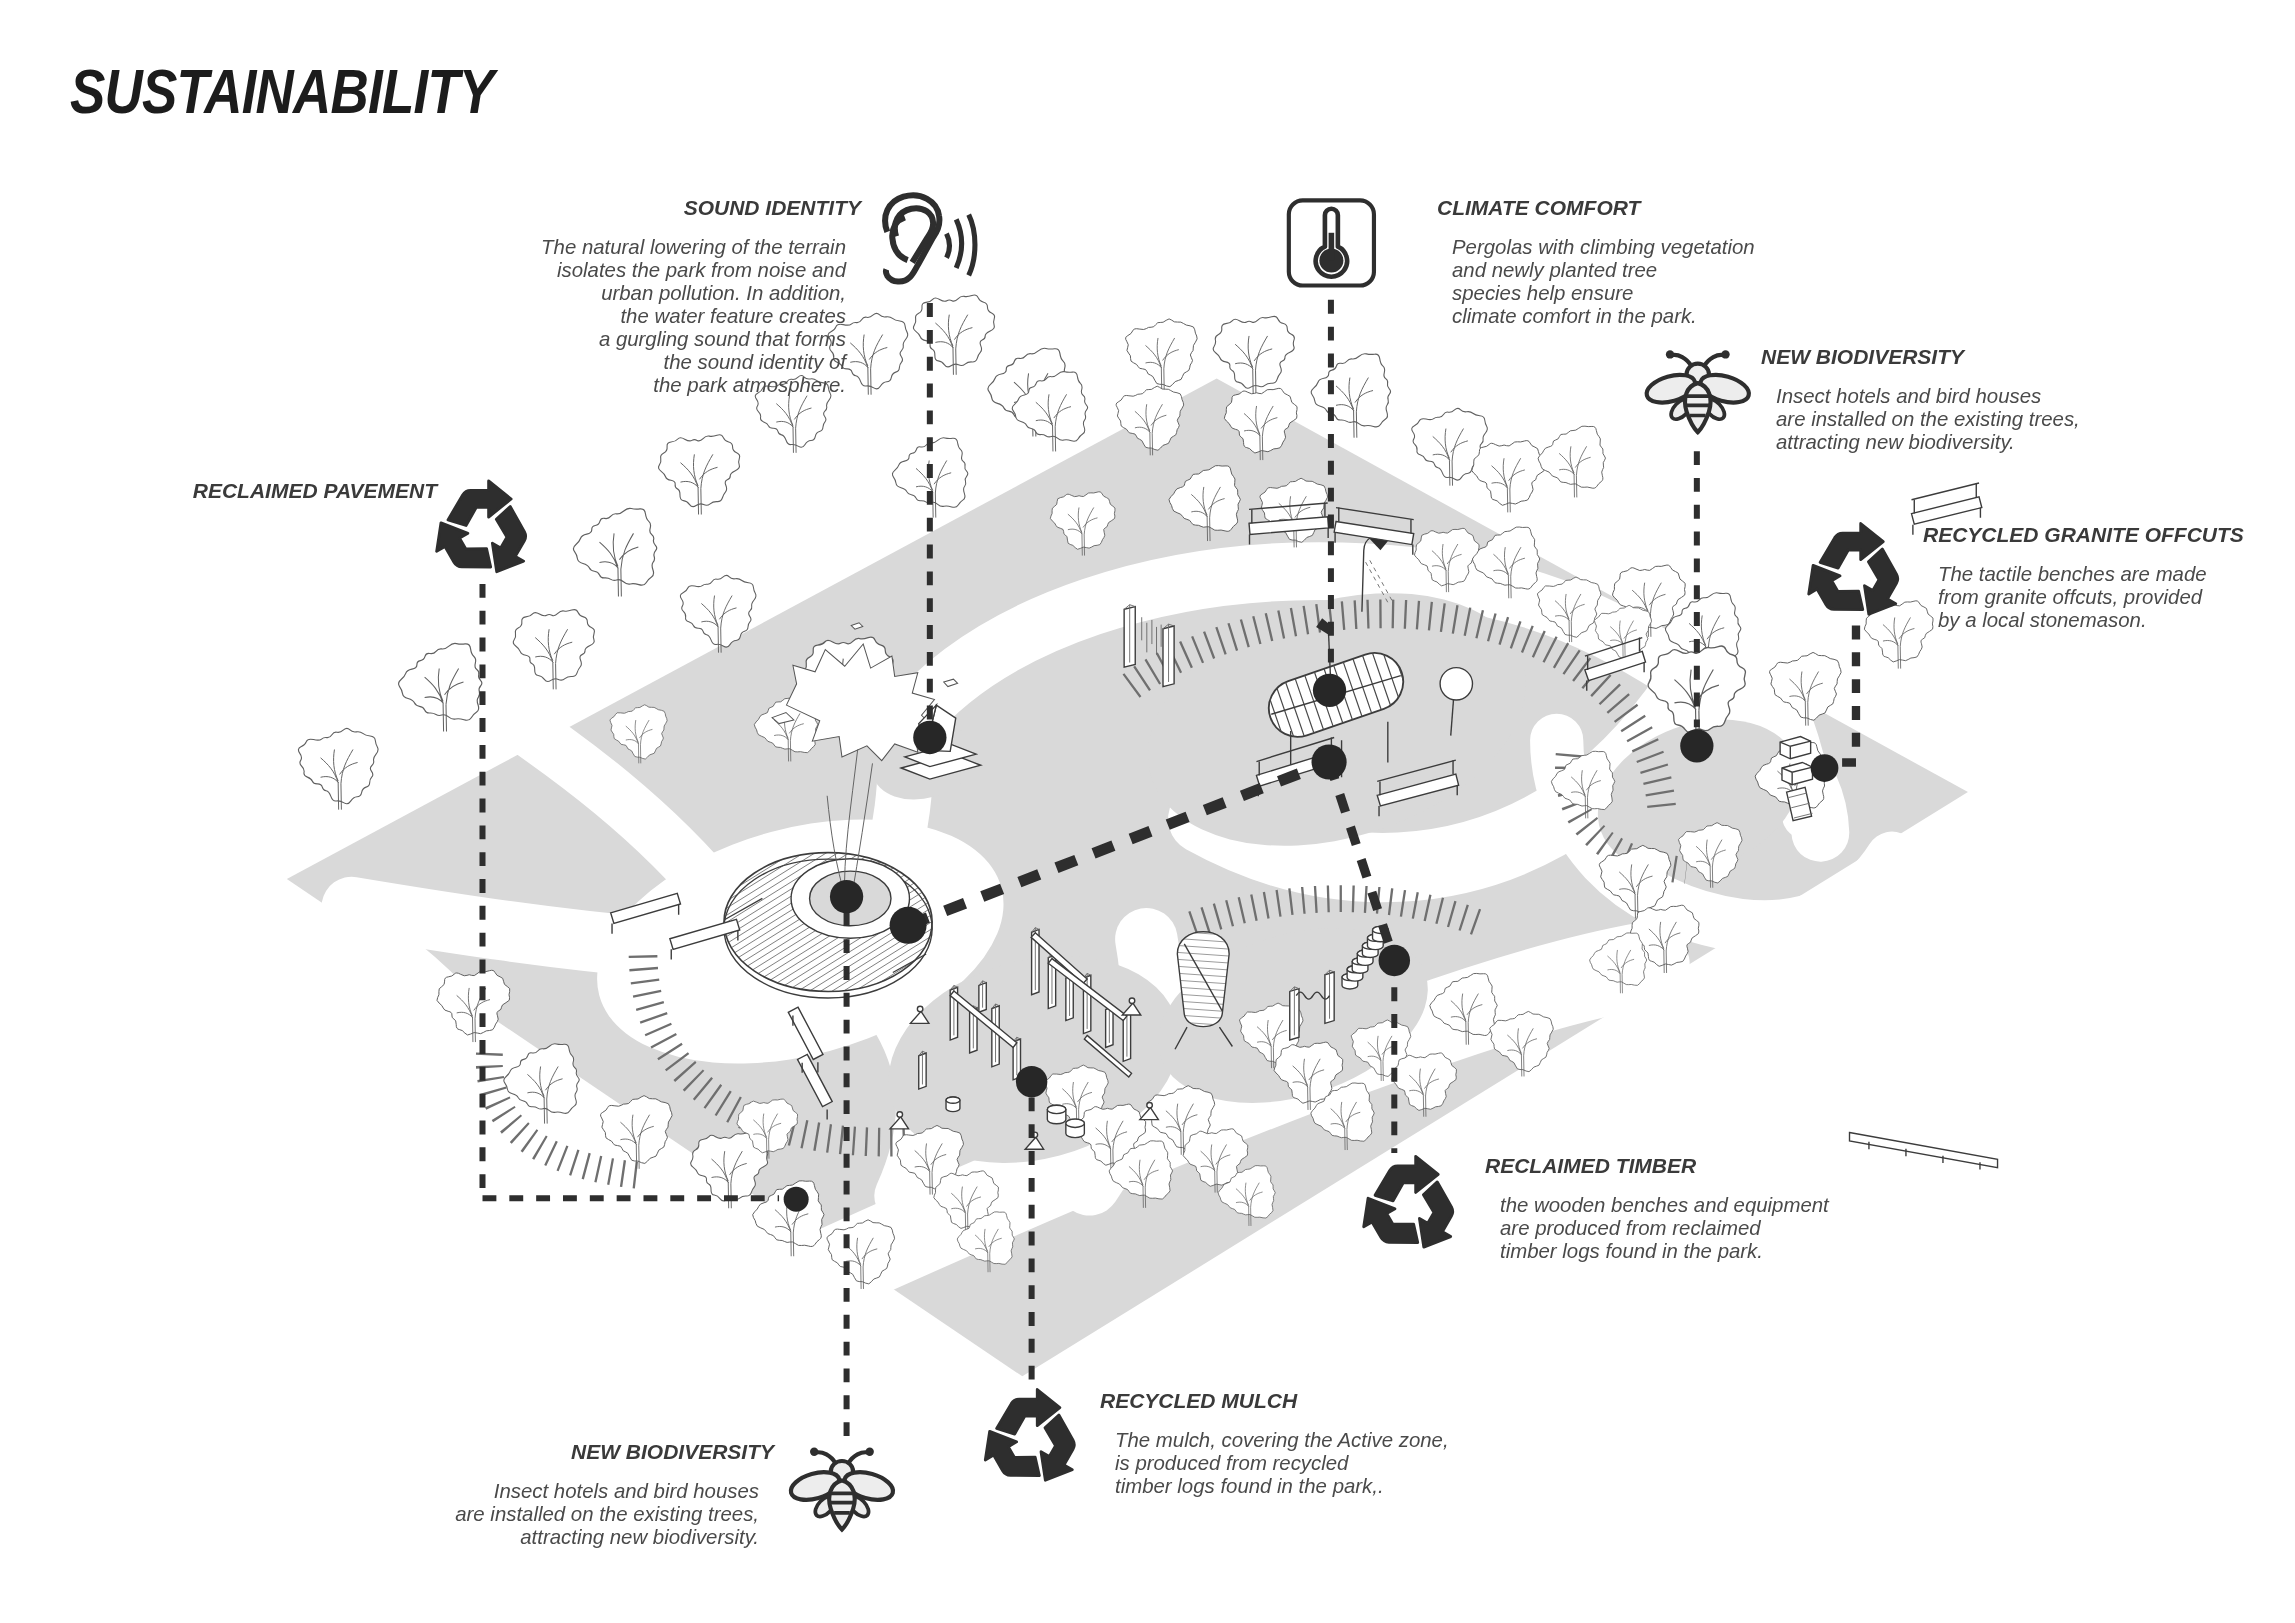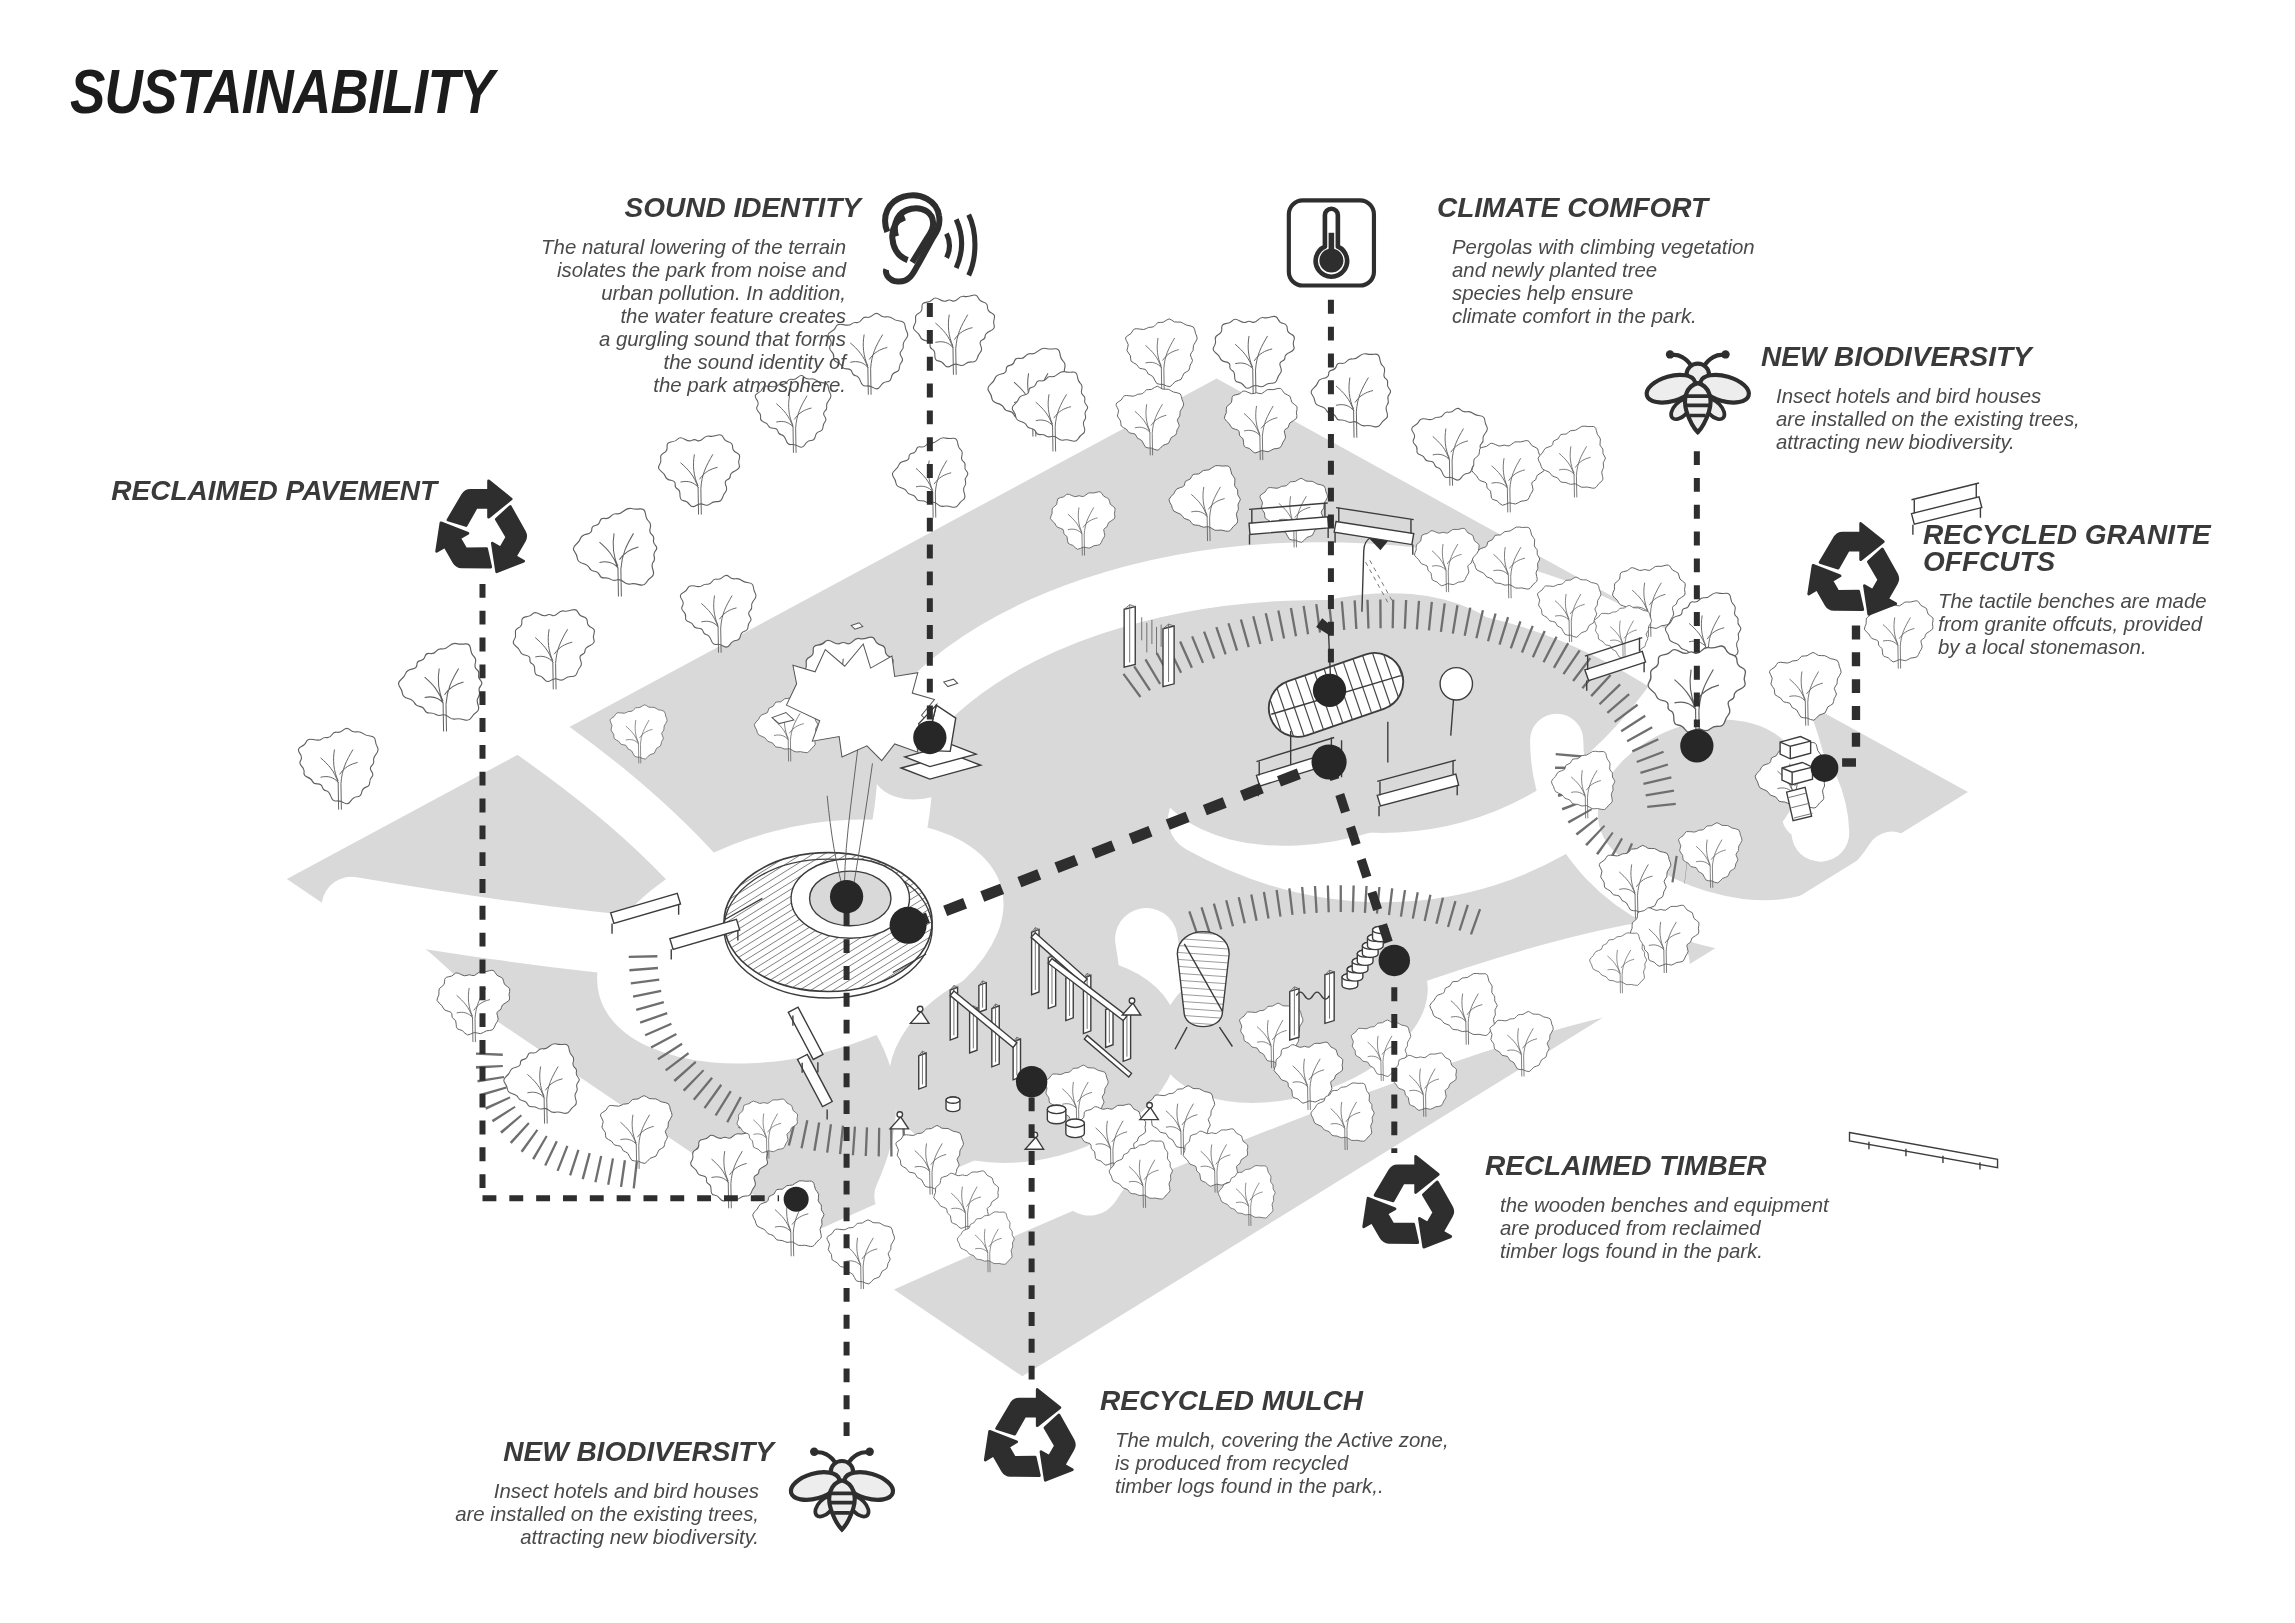--- a/index.html
+++ b/index.html
@@ -1,20 +1,20 @@
 <!DOCTYPE html>
 <html style="font-size:7.4px"><head>
 <meta charset="utf-8">
 <style>
   html,body { margin:0; padding:0; background:#ffffff; }
   #page { position:relative; width:2295px; height:1623px; background:#ffffff; overflow:hidden;
           font-family:"Liberation Sans", sans-serif; }
   #map-svg { position:absolute; left:0; top:0; }
   .ann { position:absolute; color:#4a4a4a; }
-  .ann h2 { margin:0 0 2.8px 0; font-size:28px; line-height:27px; font-weight:bold; font-style:italic;
+  .ann h2 { margin:0 0 2.8px 0; font-size:21px; line-height:27px; font-weight:bold; font-style:italic;
             color:#3a3a3a; }
   .ann p { margin:15px; font-size:20.4px; line-height:23px; font-style:italic; white-space:pre-line; }
   .al-r { text-align:right; }
   .al-l { text-align:left; }
   #main-title { position:absolute; left:70px; top:55px; font-size:63px; font-weight:bold; font-style:italic;
                color:#1c1c1c; letter-spacing:-0.9px; transform:scaleX(0.84); transform-origin:left top; white-space:nowrap; }
   svg .st { fill:#ffffff; stroke:#3c3c3c; stroke-width:3; }
   svg .stw { fill:#ffffff; stroke:#565656; stroke-width:2.2; }
   svg .ln { fill:none; stroke:#3c3c3c; stroke-width:3; }
   svg .lnthin { fill:none; stroke:#6a6a6a; stroke-width:2; }

